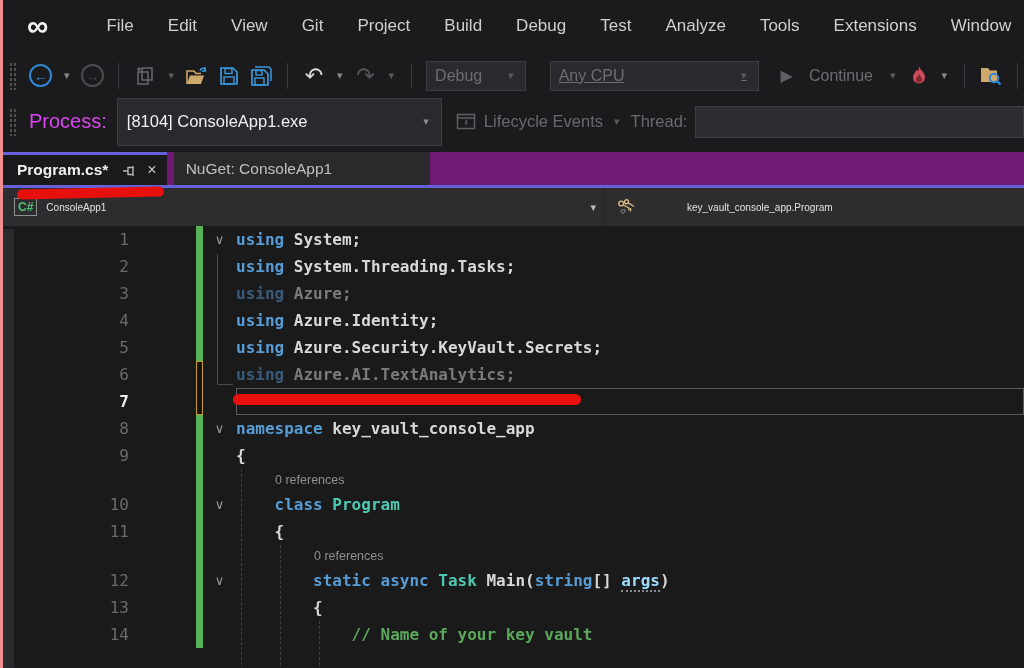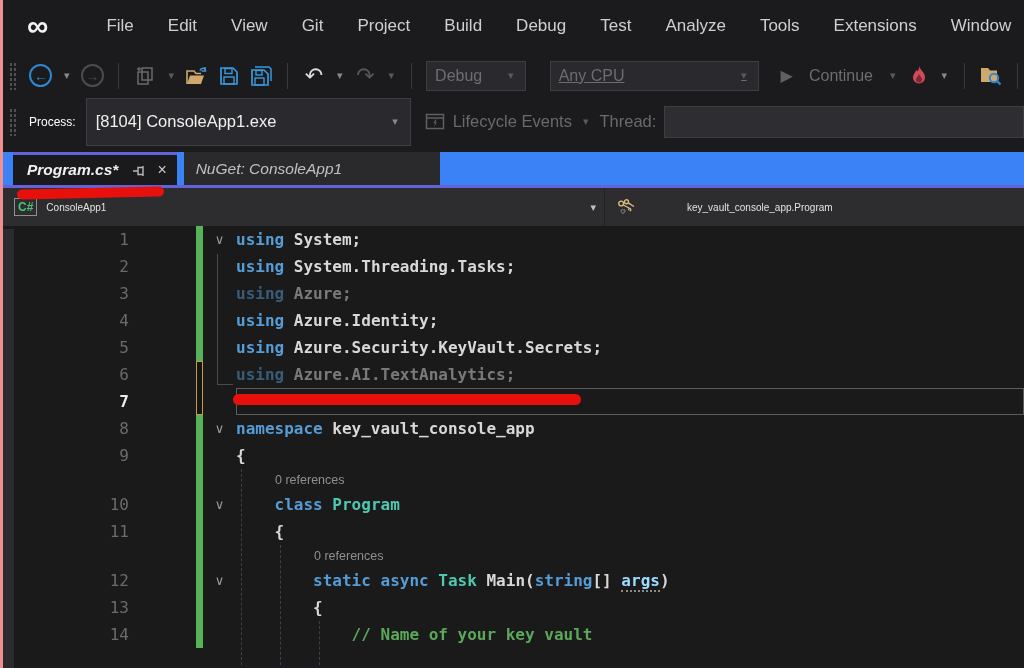--- a/index.html
+++ b/index.html
@@ -27,29 +27,29 @@
   .glyph-undo{ font-size:22px; color:#dadada; line-height:1; }
   .glyph-redo{ font-size:22px; color:#56565a; line-height:1; }
   .combo{ height:30px; background:#2a2a2e; border:1px solid #3e3e42; display:flex; align-items:center;
     justify-content:space-between; color:#6d6d71; font-size:16px; padding:0 8px; }
   .combo.debug{ width:100px; }
   .combo.platform{ width:210px; margin-left:16px;text-decoration:underline; }
   .play{ color:#606064; font-size:16px; margin-left:14px; }
   .continue-lbl{ color:#6d6d71; font-size:16px; margin:0 6px 0 8px; }
   
   .procbar{ height:45px; display:flex; align-items:center; background:#1b1b1d; padding-left:6px; }
-  .proc-label{ color:#ffffff; font-size:12px; margin:0 10px 0 8px; }
+  .proc-label{ color:#d946ef; font-size:20px; margin:0 10px 0 8px; }
   .proc-combo{ width:325px; height:48px; background:#2a2a2e; border:1px solid #3e3e42; display:flex;
     align-items:center; justify-content:space-between; padding:0 9px; color:#f0f0f0; font-size:16.5px; }
   .dim-label{ color:#6a6a6e; font-size:16.5px; }
   .thread-box{ flex:1; height:32px; background:#2e2e32; border:1px solid #3e3e42; margin-left:8px; }
   
   .tabgap{ height:8px; background:#1b1b1d; }
-  .tabstrip{ height:36px; display:flex; align-items:stretch; background:#3b82f6; padding-left:10px;
-    border-bottom:3px solid #6461d9;font-style:italic; }
+  .tabstrip{ height:36px; display:flex; align-items:stretch; background:#701a75; 
+    border-bottom:3px solid #6461d9; }
   .tab{ display:flex; align-items:center; font-size:15.5px; }
   .tab.active{ background:#1a1a1c; border-top:3px solid #6461d9; padding:0 10px 0 14px; color:#f0f0f0; font-weight:bold; }
   .tab.inactive{ background:#2a2a2c; color:#c0c0c0; margin-left:7px; min-width:256px; padding:0 20px 0 12px; }
   .tab .pin{ margin-left:14px; display:flex; }
   .tab .close{ margin-left:10px; color:#c8c8c8; font-size:16px; font-weight:normal; }
   
   .navbar{ height:38px; display:flex; align-items:center; background:#2d2d30; }
   .nav-left{ width:601px; display:flex; align-items:center; padding:0 8px 0 11px; height:100%; }
   .nav-right{ flex:1; display:flex; align-items:center; height:100%; border-left:1px solid #222224; padding-left:12px;gap:44px; }
   .cs-badge{ border:1px solid #8f8f8f; color:#4cc273; font-size:12px; font-weight:bold; padding:1px 3px; margin-right:9px; }

